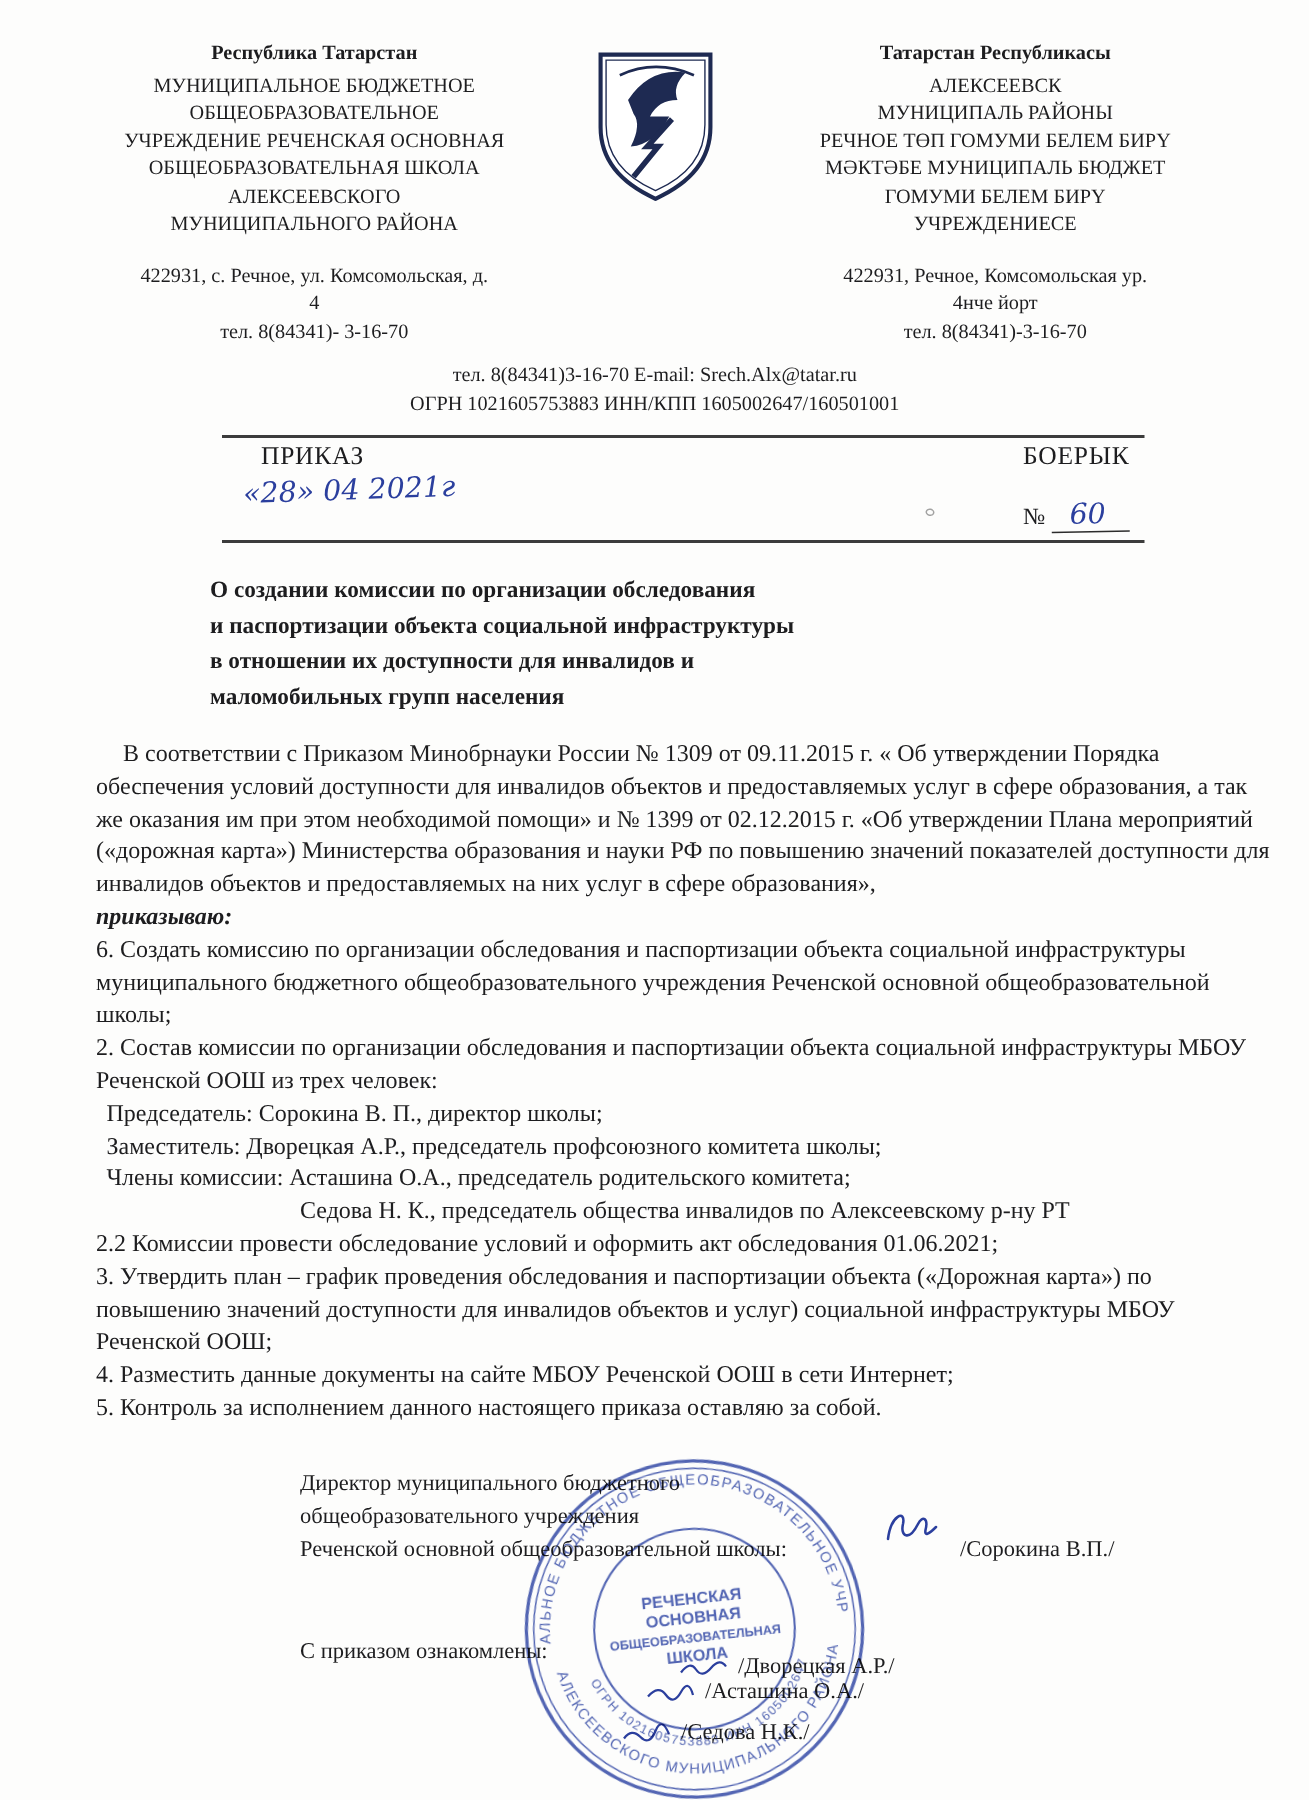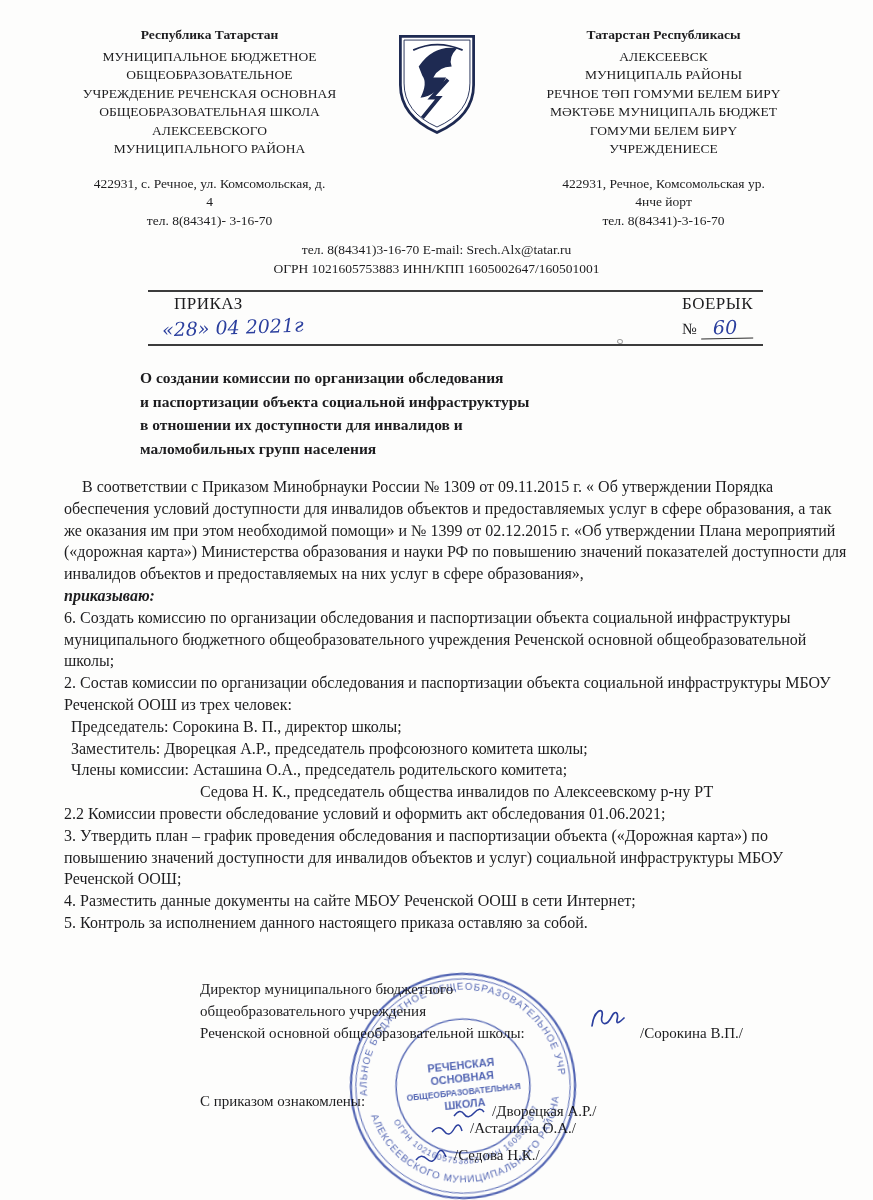--- a/index.html
+++ b/index.html
@@ -32,21 +32,21 @@
     padding:2px 10px 5px 14px;
   }
   .oh-row{display:flex;justify-content:space-between;align-items:flex-start;}
   .oh-label{font-size:17px;letter-spacing:0.5px;margin-left:12px;}
   .hand{
     font-family:"DejaVu Serif", serif;
     font-style:italic;
     color:#2b3f9e;
   }
   .oh-date{font-size:19px;transform:rotate(-2deg);margin-top:2px;}
-  .oh-num{font-size:15.5px;margin-top:2px;}
+  .oh-num{font-size:15.5px;margin-top:18px;}
   .oh-num .hand-num{
     font-size:19px;border-bottom:1.5px solid #2c2c2c;padding:0 16px 0 12px;margin-left:4px;display:inline-block;
     transform:rotate(-1deg);
   }
 
   
   .title{
     margin:20px 60px 0 140px;
     font-weight:bold;font-size:15.5px;line-height:23.5px;
     white-space:pre-line;

